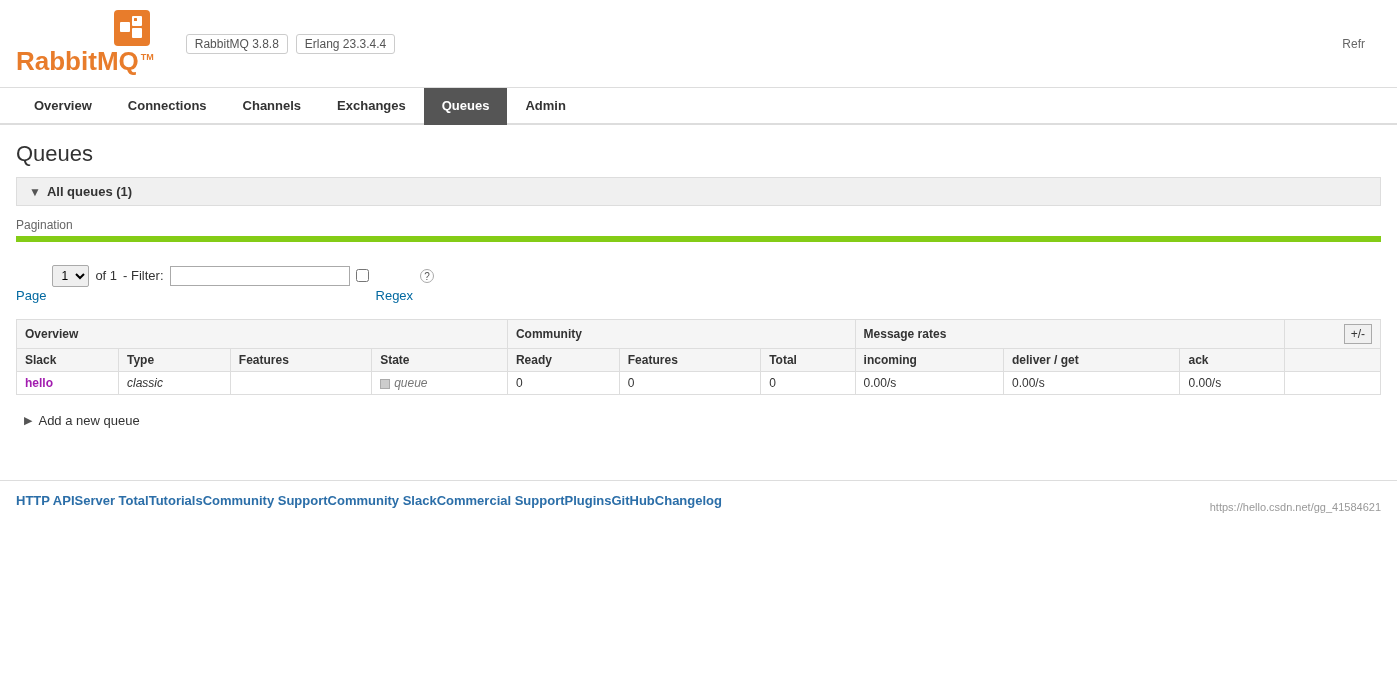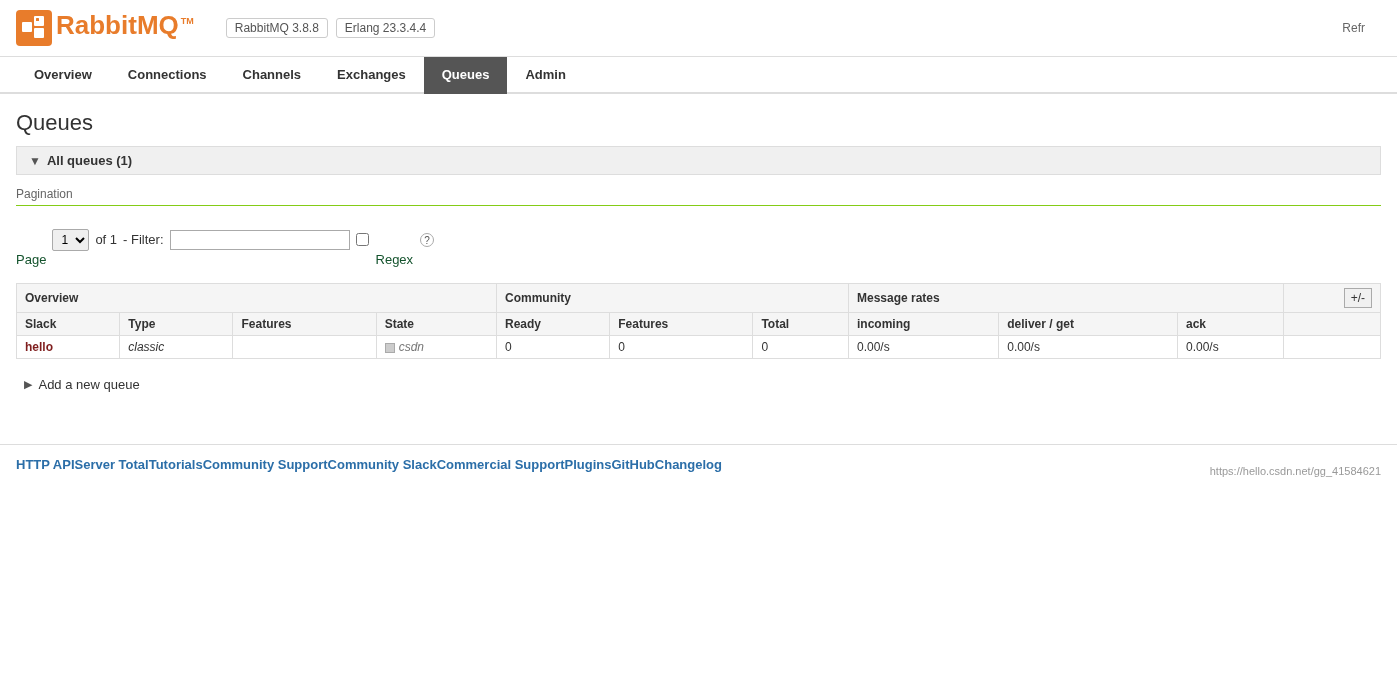--- a/index.html
+++ b/index.html
@@ -1,20 +1,20 @@
 <!DOCTYPE html>
 <html><head>
   <meta charset="utf-8">
   <style>
     * { box-sizing: border-box; margin: 0; padding: 0; }
     body { font-family: Arial, sans-serif; font-size: 13px; color: #333; background: #fff; }
 
     
     .header { display: flex; align-items: center; padding: 10px 16px; border-bottom: 1px solid #ddd; position: relative; }
-    .logo { display: flex; align-items: flex-start; margin-right: 20px; }
+    .logo { display: flex; align-items: flex-end; margin-right: 20px; flex-direction: column; }
     .logo-icon { width: 36px; height: 36px; background: #e87c2b; border-radius: 4px; display: flex; align-items: center; justify-content: center; margin-right: 4px; }
     .logo-icon svg { width: 28px; height: 28px; fill: white; }
     .logo-text { font-size: 26px; font-weight: bold; color: #333; }
     .logo-text span { color: #e87c2b; }
     .logo-tm { font-size: 9px; color: #999; vertical-align: super; margin-left: 2px; }
     .version-badges { display: flex; gap: 8px; margin-left: 12px; }
     .badge { border: 1px solid #ccc; border-radius: 3px; padding: 2px 8px; font-size: 12px; color: #555; }
     .refresh-link { position: absolute; right: 32px; top: 50%; transform: translateY(-50%); color: #666; font-size: 12px; cursor: pointer; text-decoration: none; margin-left: 20px; }
 
     
@@ -25,36 +25,36 @@
     
     .main { padding: 16px 16px; }
     .page-title { font-size: 22px; font-weight: normal; color: #333; margin-bottom: 10px; }
 
     
     .section-header { background: #f0f0f0; padding: 6px 12px; display: flex; align-items: center; cursor: pointer; border: 1px solid #ddd; margin-bottom: 12px; }
     .section-header .arrow { color: #555; margin-right: 6px; font-size: 12px; }
     .section-title { font-size: 13px; font-weight: bold; color: #333; }
 
     
-    .pagination-label { font-size: 12px; color: #666; margin-bottom: 6px; border-bottom: 1px solid #84cc16; padding-bottom: 4px; }
+    .pagination-label { font-size: 12px; color: #666; margin-bottom: 6px; border-bottom: 6px solid #84cc16; padding-bottom: 4px; }
     .pagination-row { display: flex; align-items: center; gap: 6px; margin-bottom: 16px; font-size: 13px; }
-    .pagination-row label { color: #14532d; margin-top: 40px; }
+    .pagination-row label { color: #0369a1; margin-top: 40px; }
     .page-select { border: 1px solid #aaa; border-radius: 2px; padding: 2px 4px; font-size: 12px; cursor: pointer; }
     .filter-input { border: 1px solid #aaa; padding: 2px 6px; width: 180px; font-size: 12px; }
     .regex-checkbox { display: flex; align-items: center; gap: 7px; }
     .regex-help { display: inline-block; border: 1px solid #aaa; border-radius: 50%; width: 14px; height: 14px; text-align: center; line-height: 13px; font-size: 10px; color: #555; cursor: pointer; }
 
     
     .queue-table { width: 100%; border-collapse: collapse; font-size: 12px; margin-bottom: 12px; }
     .queue-table th, .queue-table td { border: 1px solid #ddd; padding: 4px 8px; text-align: left; }
     .queue-table th { background: #f5f5f5; font-weight: bold; color: #333; }
     .th-group { background: #e8e8e8; font-weight: bold; }
     .queue-table td { color: #333; }
     .col-num { text-align: right; }
-    .queue-name-link { color: #7f1d1d; text-decoration: none; font-weight: bold; }
+    .queue-name-link { color: #a21caf; text-decoration: none; font-weight: bold; }
     .type-classic { color: #777; font-style: italic; }
     .state-idle { color: #777; font-style: italic; }
     .state-square { display: inline-block; width: 10px; height: 10px; background: #ccc; border: 1px solid #aaa; margin-right: 4px; vertical-align: middle; }
     .plus-minus-btn { border: 1px solid #aaa; background: #f0f0f0; padding: 2px 6px; cursor: pointer; font-size: 12px; color: #333; float: right; }
 
     
     .add-queue-row { display: flex; align-items: center; padding: 6px 8px; cursor: pointer; font-size: 13px; color: #333; }
     .add-queue-row .tri { color: #555; margin-right: 6px; font-size: 11px; }
 
     
@@ -144,21 +144,21 @@
         <th>ack</th>
         <th></th>
       </tr>
     </thead>
     <tbody id="queue-tbody">
 
     <tr>
     <td><a class="queue-name-link" href="#">hello</a></td>
     <td class="type-classic">classic</td>
     <td></td>
-    <td><span class="state-square"></span><span class="state-idle">csdn</span></td>
+    <td><span class="state-square"></span><span class="state-idle">queue</span></td>
     <td class="col-num">0</td>
     <td class="col-num">0</td>
     <td class="col-num">0</td>
     <td class="col-num">0.00/s</td>
     <td class="col-num">0.00/s</td>
     <td class="col-num">0.00/s</td>
     <td></td>
   </tr>
       </tbody>
   </table>

